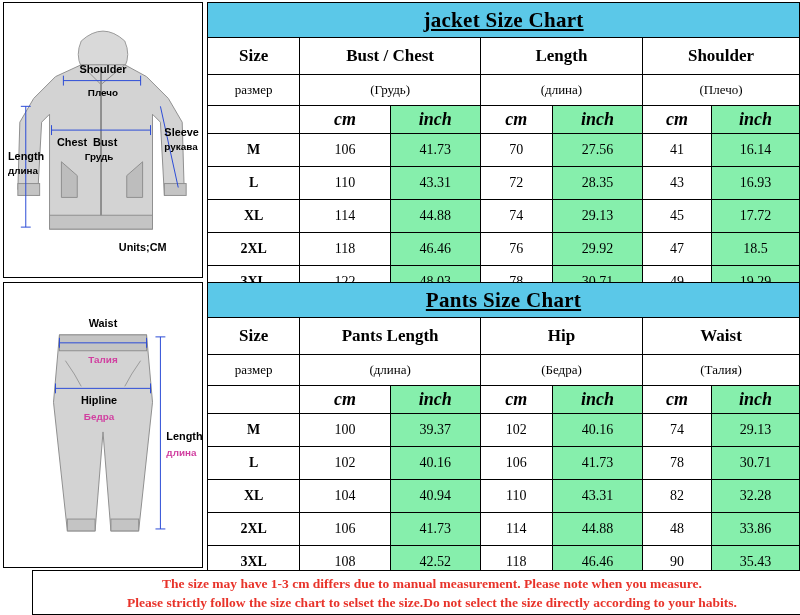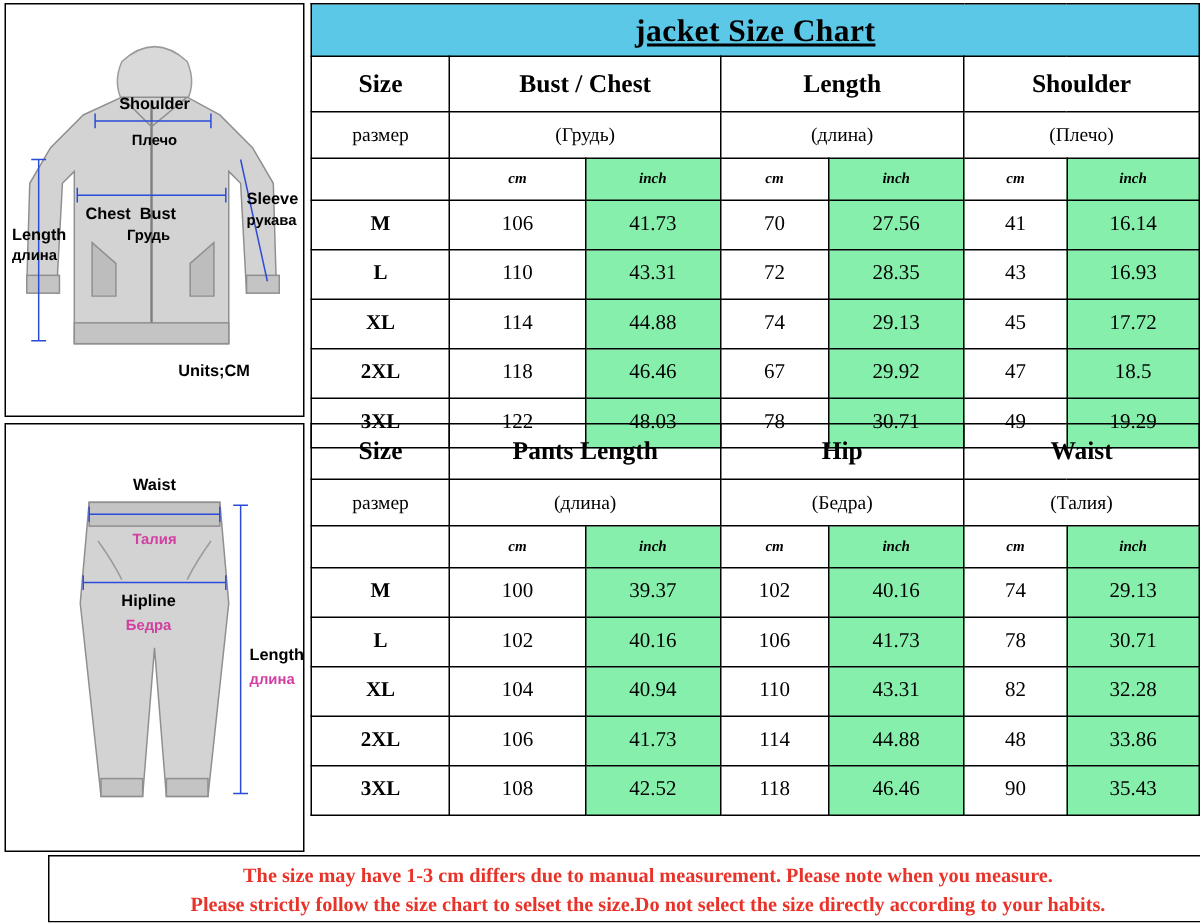--- a/index.html
+++ b/index.html
@@ -75,21 +75,21 @@
     font-size: 17px;
     font-weight: bold;
     height: 34px;
   }
   .sub-row td {
     font-size: 13px;
     height: 28px;
     text-align: center;
   }
   .unit-row td {
-    font-size: 10px;
+    font-size: 18px;
     font-style: italic;
     height: 25px;
     font-weight: bold;
   }
   .cell-pink { background: #86efac; }
   .data-row td {
     font-size: 14px;
     height: 30px;
   }
   .data-row td.lbl { font-weight: bold; }
@@ -285,21 +285,21 @@
           <td class="cell-pink">44.88</td>
           <td>74</td>
           <td class="cell-pink">29.13</td>
           <td>45</td>
           <td class="cell-pink">17.72</td>
         </tr>
         <tr class="data-row">
           <td class="lbl">2XL</td>
           <td>118</td>
           <td class="cell-pink">46.46</td>
-          <td>67</td>
+          <td>76</td>
           <td class="cell-pink">29.92</td>
           <td>47</td>
           <td class="cell-pink">18.5</td>
         </tr>
         <tr class="data-row">
           <td class="lbl">3XL</td>
           <td>122</td>
           <td class="cell-pink">48.03</td>
           <td>78</td>
           <td class="cell-pink">30.71</td>
@@ -315,20 +315,23 @@
       <colgroup>
         <col class="c-size">
           <col class="c-a1">
           <col class="c-a2">
         <col class="c-b1">
           <col class="c-b2">
           <col class="c-c1">
           <col class="c-c2">
       </colgroup>
       <tbody>
+        <tr class="title-row">
+          <th colspan="7">Pants Size Chart</th>
+        </tr>
         <tr class="head-row">
           <th>Size</th>
           <th colspan="2">Pants Length</th>
           <th colspan="2">Hip</th>
           <th colspan="2">Waist</th>
         </tr>
         <tr class="sub-row">
           <td>размер</td>
           <td colspan="2">(длина)</td>
           <td colspan="2">(Бедра)</td>

